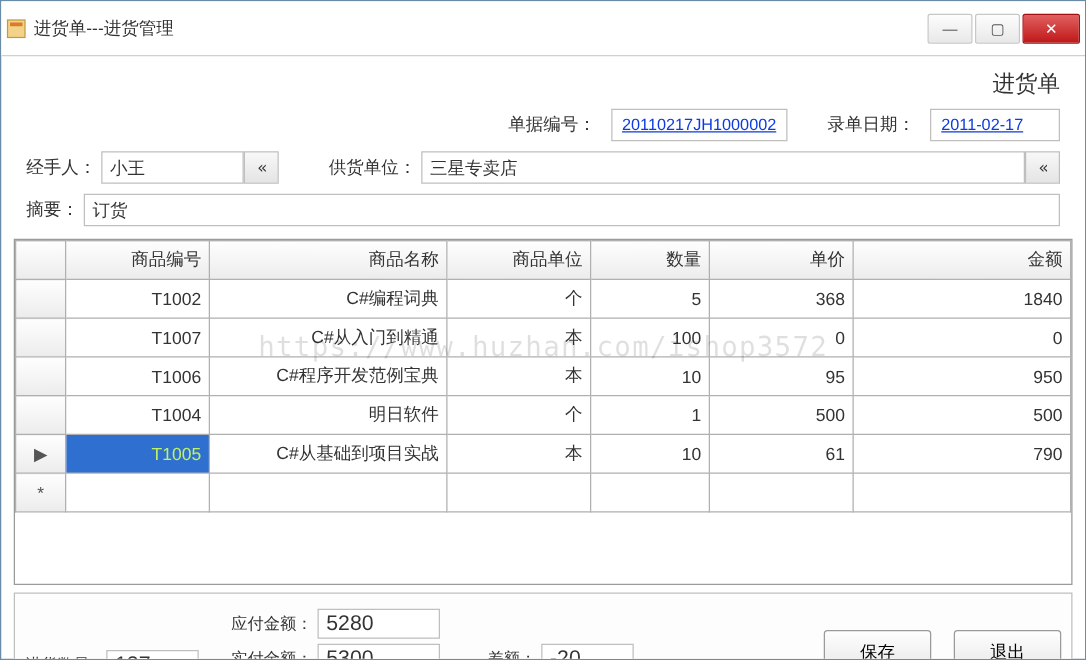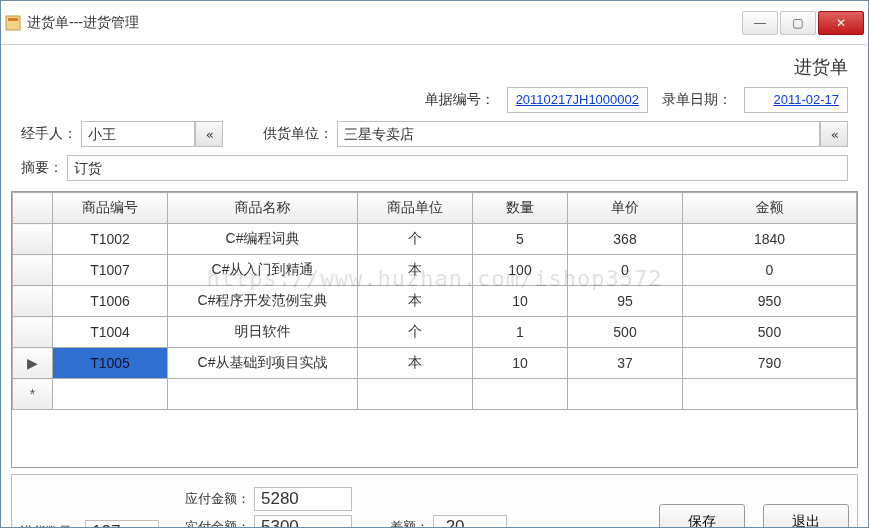--- a/index.html
+++ b/index.html
@@ -118,21 +118,21 @@
 table.data{
   border-collapse:collapse;
   width:100%;
   table-layout:fixed;
 }
 table.data th, table.data td{
   border:1px solid #b0b0b0;
   padding:3px 6px;
   height:24px;
   font-size:14px;
-  text-align:center;
+  text-align:right;
   overflow:hidden;
   white-space:nowrap;
   background:#fff;
 }
 table.data th{
   background:linear-gradient(#fefefe,#ececec);
   font-weight:normal;
 }
 .row-hdr{
   width:36px; min-width:36px;
@@ -141,21 +141,21 @@
   color:#555;
 }
 col.c-id{width:115px;}
 col.c-name{width:190px;}
 col.c-unit{width:115px;}
 col.c-qty{width:95px;}
 col.c-price{width:115px;}
 col.c-amt{}
 
 tr.sel td:nth-child(2){
-  background:#2f6fd0; color:#0f172a;
+  background:#2f6fd0; color:#bef264;
 }
 
 
 .footer{
   border:1px solid #bfbfbf;
   margin:6px 10px 8px 10px;
   padding:6px 8px;
   display:flex; align-items:center;
   gap:6px;
   background:#fdfdfd;
@@ -207,22 +207,22 @@
       <span class="tb-btn close">✕</span>
     </div>
   </div>
 
   <div class="groupbox">
     <div class="legend">进货单</div>
 
     <div class="row" style="justify-content:flex-end; gap:8px;">
       <span class="lbl">单据编号：</span>
       <span class="link-box">20110217JH1000002</span>
-      <span class="lbl" style="margin-left:6px;">录单日期：</span>
-      <span class="link-box" style="min-width:86px;text-align:right;">2011-02-17</span>
+      <span class="lbl" style="margin-left:24px;">录单日期：</span>
+      <span class="link-box" style="min-width:86px;">2011-02-17</span>
     </div>
 
     <div class="row">
       <span class="lbl">经手人：</span>
       <span class="txt" style="width:100px;">小王</span>
       <span class="btn-picker">«</span>
       <span style="width:40px;"></span>
       <span class="lbl">供货单位：</span>
       <span class="txt wide">三星专卖店</span>
       <span class="btn-picker">«</span>
@@ -292,21 +292,21 @@
             <td>1</td>
             <td>500</td>
             <td>500</td>
           </tr>
           <tr class="sel">
             <td class="row-hdr">▶</td>
             <td>T1005</td>
             <td>C#从基础到项目实战</td>
             <td>本</td>
             <td>10</td>
-            <td>37</td>
+            <td>61</td>
             <td>790</td>
           </tr>
           <tr>
             <td class="row-hdr">*</td>
             <td></td>
             <td></td>
             <td></td>
             <td></td>
             <td></td>
             <td></td>

